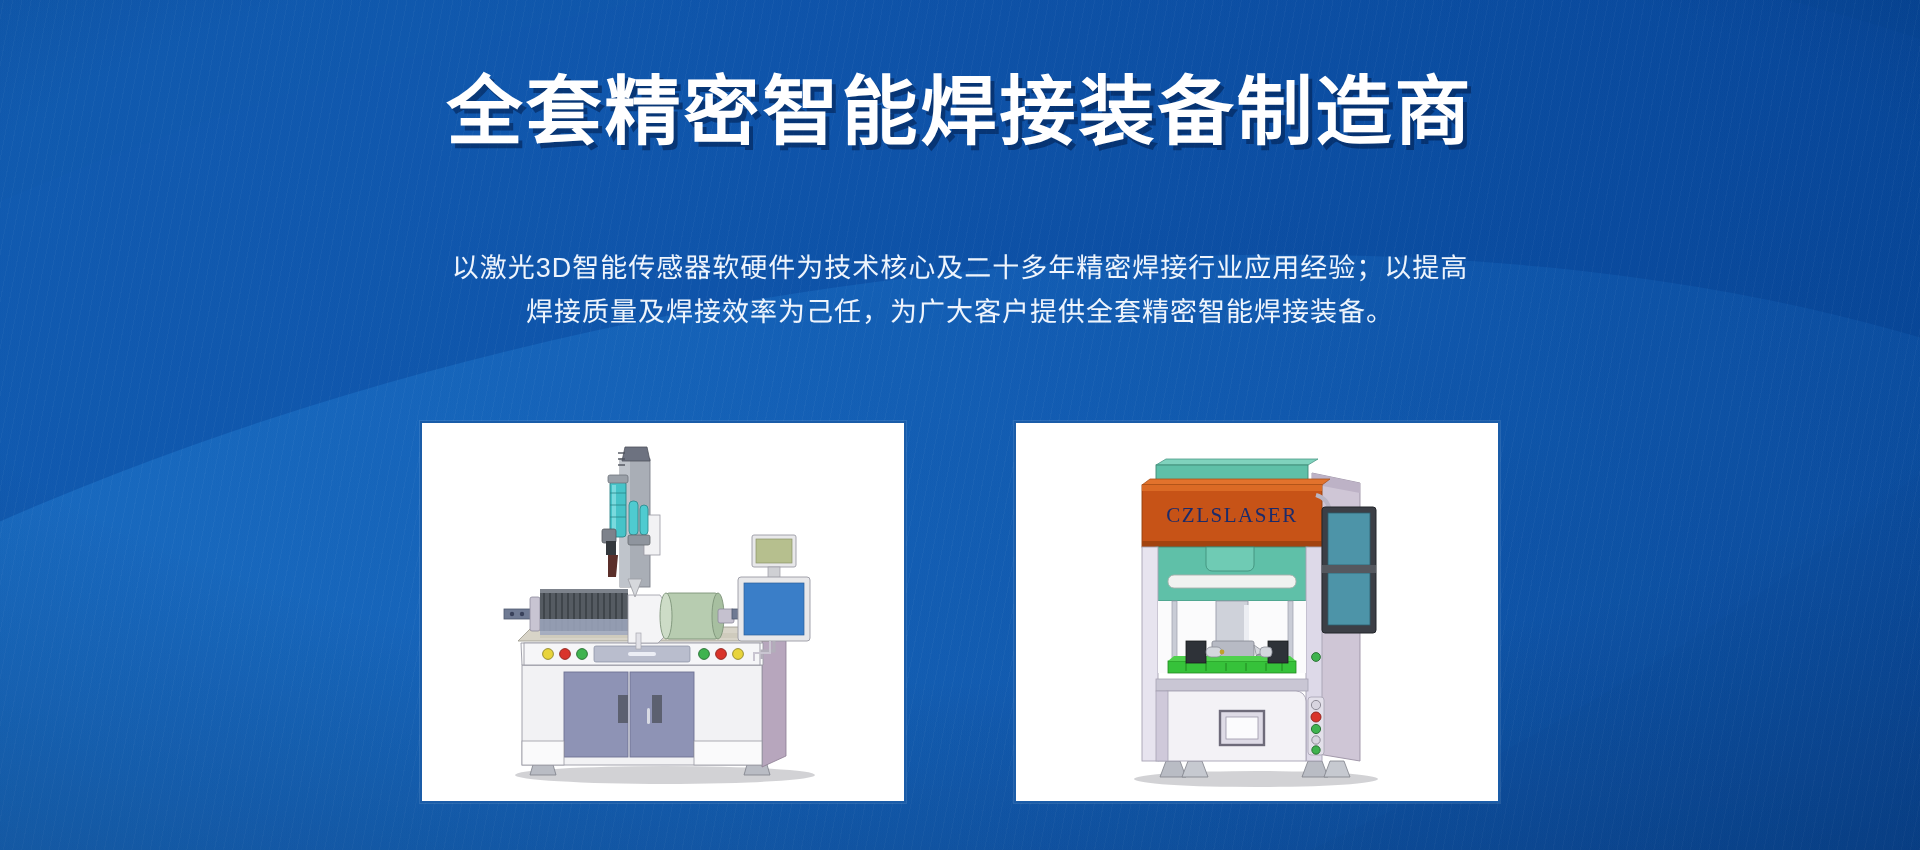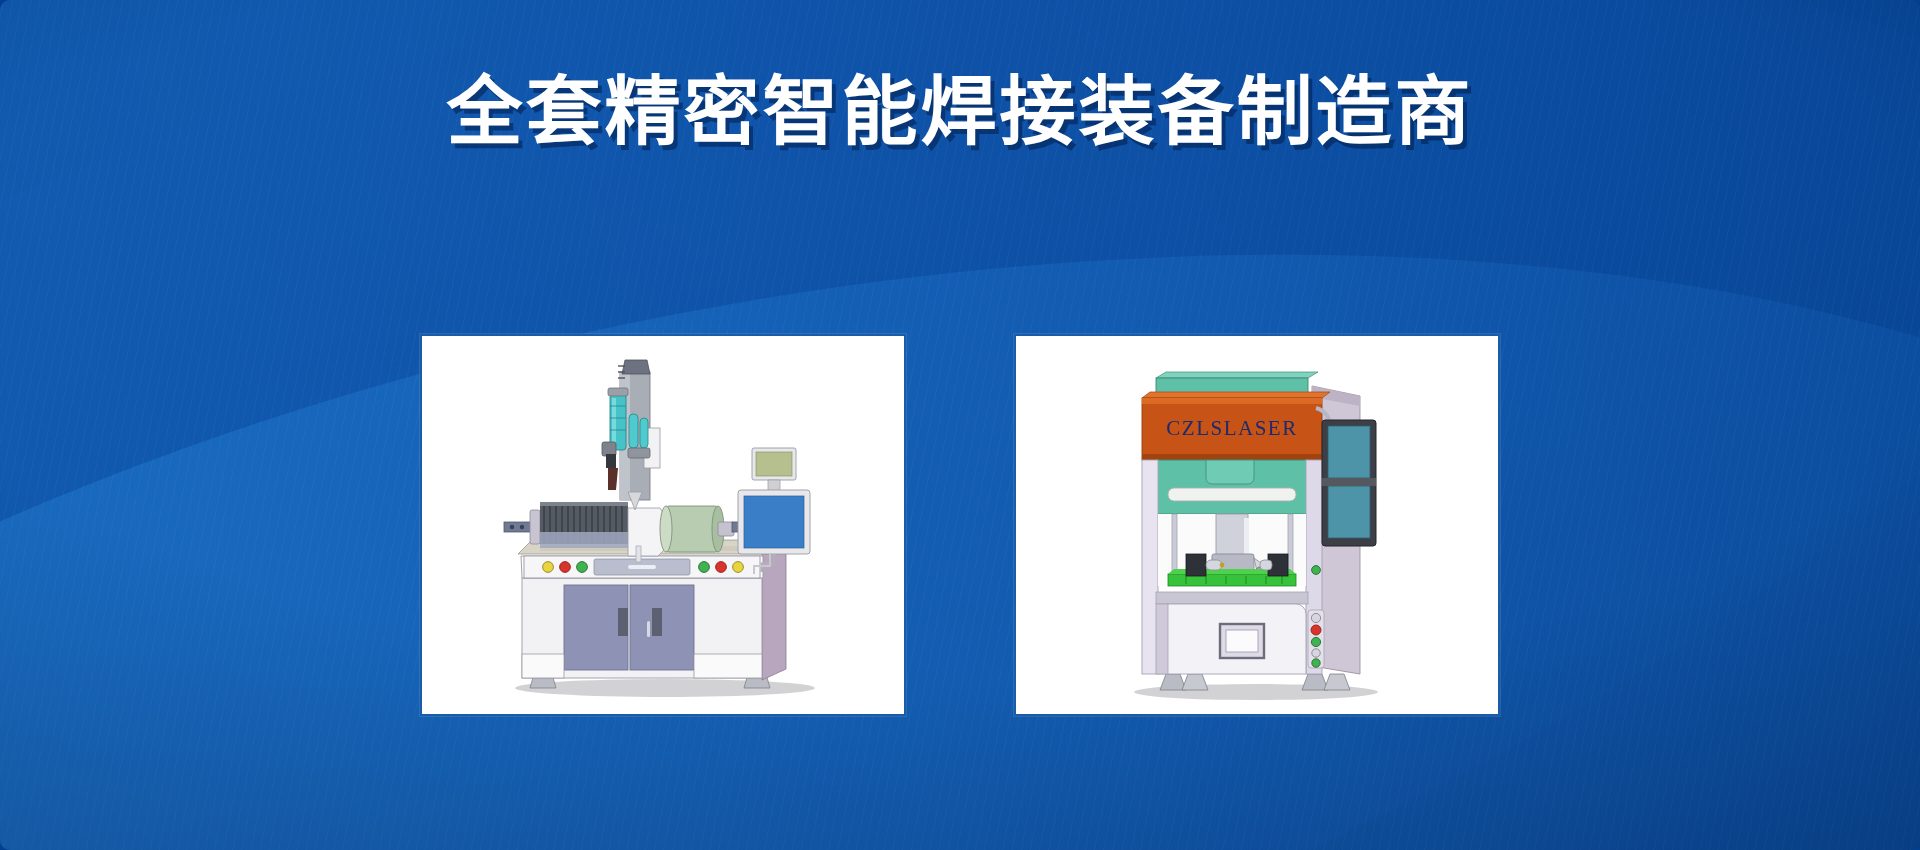--- a/index.html
+++ b/index.html
@@ -11,21 +11,20 @@
   body {
     font-family: "Liberation Sans", "DejaVu Sans", sans-serif;
   }
 
   .banner {
     position: relative;
     width: 1920px;
     height: 850px;
     overflow: hidden;
     background: #023f8e;
-    border-radius: 10px;
   }
 
   
   .bg-layer {
     position: absolute;
     inset: 0;
     overflow: hidden;
     pointer-events: none;
   }
   .bg-base {
@@ -163,20 +162,22 @@
     <div class="band band-c"></div>
     <div class="stripes"></div>
     <div class="vignette"></div>
   </div>
 
   <div class="content">
 
     <h1 class="headline">全套精密智能焊接装备制造商</h1>
 
     <p class="subcopy">
+      <span class="line">以激光3D智能传感器软硬件为技术核心及二十多年精密焊接行业应用经验；以提高</span>
+      <span class="line">焊接质量及焊接效率为己任，为广大客户提供全套精密智能焊接装备。</span>
     </p>
 
     <div class="gallery">
 
       <figure class="photo-card">
         <div class="stage"></div>
         <svg class="machine-svg" viewBox="0 0 482 378">
 
           <ellipse cx="243" cy="352" rx="150" ry="9" fill="#6a6a74" opacity="0.30"></ellipse>
 

